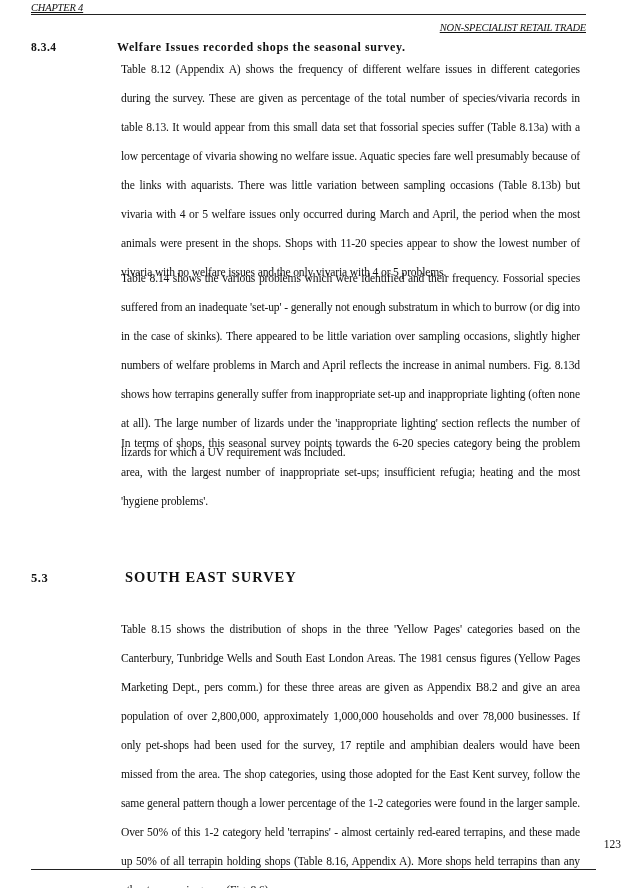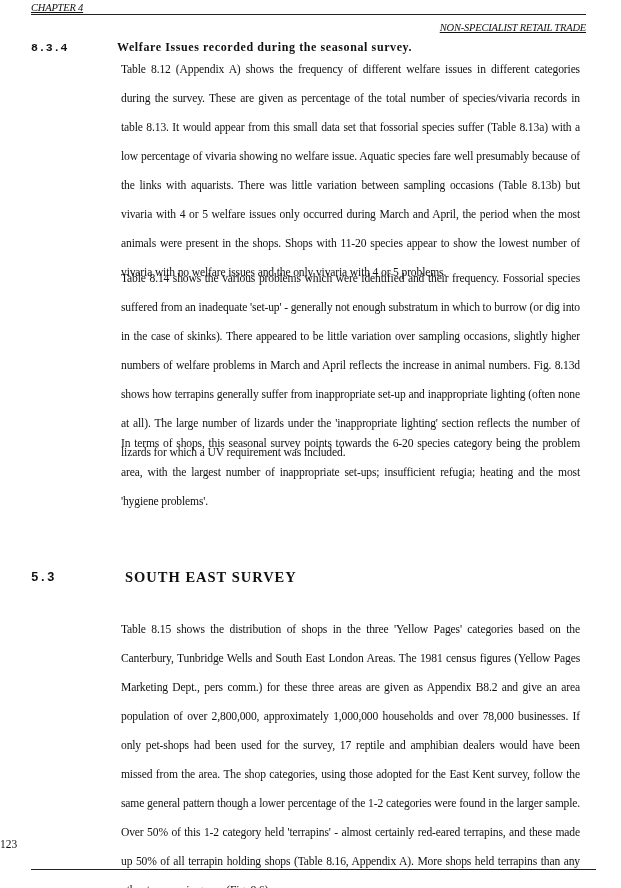--- a/index.html
+++ b/index.html
@@ -16,51 +16,51 @@
       position: absolute; right: 35px; top: 2px;
       font-family: "Liberation Serif", serif; font-style: italic;
       font-size: 10.5px; text-decoration: underline; letter-spacing: -0.2px; margin-top: 20px;
     }
     .hdr-rule {
       position: absolute; left: 31px; right: 35px; top: 14px; height: 0;
       border-top: 1.2px solid #222;
     }
     .sec-num {
       position: absolute; left: 31px; font-weight: bold;
-      font-family: Liberation Mono, monospace; font-size: 11.5px; letter-spacing: 0.5px;
+      font-family: Liberation Serif, serif; font-size: 11.5px; letter-spacing: 0.5px;
     }
     .sec-title {
       position: absolute; left: 117px; font-weight: bold;
       font-family: "Liberation Serif", serif; font-size: 12px; letter-spacing: 0.6px;
     }
     .sec-title.big { font-size: 14.5px; letter-spacing: 1px; }
     .para {
       position: absolute; left: 121px; width: 459px;
       font-size: 11.6px; line-height: 29px; text-align: justify;
       letter-spacing: -0.15px;
     }
     .page-num {
-      position: absolute; left: 0; right: 0; top: 838px; text-align: left;
+      position: absolute; left: 0; right: 0; top: 838px; text-align: right;
       font-size: 11.5px;
     }
     .foot-rule {
       position: absolute; left: 31px; right: 25px; top: 869px; height: 0;
       border-top: 1.2px solid #222;
     }
   </style>
 </head>
 <body>
 
 <div>
   <div class="hdr-left">CHAPTER 4</div>
   <div class="hdr-right">NON-SPECIALIST RETAIL TRADE</div>
   <div class="hdr-rule"></div>
 
   <div class="sec-num" style="top:41px;">8.3.4</div>
-  <div class="sec-title" style="top:40px;">Welfare Issues recorded during the seasonal survey.</div>
+  <div class="sec-title" style="top:40px;">Welfare Issues recorded shops the seasonal survey.</div>
 
   <p class="para" style="top:55px; margin:0;">Table 8.12 (Appendix A) shows the frequency of different welfare issues in different categories during the survey. These are given as percentage of the total number of species/vivaria records in table 8.13. It would appear from this small data set that fossorial species suffer (Table 8.13a) with a low percentage of vivaria showing no welfare issue. Aquatic species fare well presumably because of the links with aquarists. There was little variation between sampling occasions (Table 8.13b) but vivaria with 4 or 5 welfare issues only occurred during March and April, the period when the most animals were present in the shops. Shops with 11-20 species appear to show the lowest number of vivaria with no welfare issues and the only vivaria with 4 or 5 problems.</p>
   <p class="para" style="top:264px; margin:0;">Table 8.14 shows the various problems which were identified and their frequency. Fossorial species suffered from an inadequate 'set-up' - generally not enough substratum in which to burrow (or dig into in the case of skinks). There appeared to be little variation over sampling occasions, slightly higher numbers of welfare problems in March and April reflects the increase in animal numbers. Fig. 8.13d shows how terrapins generally suffer from inappropriate set-up and inappropriate lighting (often none at all). The large number of lizards under the 'inappropriate lighting' section reflects the number of lizards for which a UV requirement was included.</p>
   <p class="para" style="top:429px; margin:0;">In terms of shops, this seasonal survey points towards the 6-20 species category being the problem area, with the largest number of inappropriate set-ups; insufficient refugia; heating and the most 'hygiene problems'.</p>
 
   <div class="sec-num" style="top:571px; font-size:12.5px;">5.3</div>
   <div class="sec-title big" style="top:569px;margin-left:8px;">SOUTH EAST SURVEY</div>
 
   <p class="para" style="top:615px; margin:0;">Table 8.15 shows the distribution of shops in the three 'Yellow Pages' categories based on the Canterbury, Tunbridge Wells and South East London Areas.  The 1981 census figures (Yellow Pages Marketing Dept., pers comm.) for these three areas are given as Appendix B8.2 and give an area population of over 2,800,000, approximately 1,000,000 households and over 78,000 businesses.  If only pet-shops had been used for the survey, 17 reptile and amphibian dealers would have been missed from the area. The shop categories, using those adopted for the East Kent survey, follow the same general pattern though a lower percentage of the 1-2 categories were found in the larger sample.  Over 50% of this 1-2 category held 'terrapins' - almost certainly red-eared terrapins, and these made up 50% of all terrapin holding shops (Table 8.16, Appendix A). More shops held terrapins than any other taxonomic group (Fig. 8.6).</p>
 

